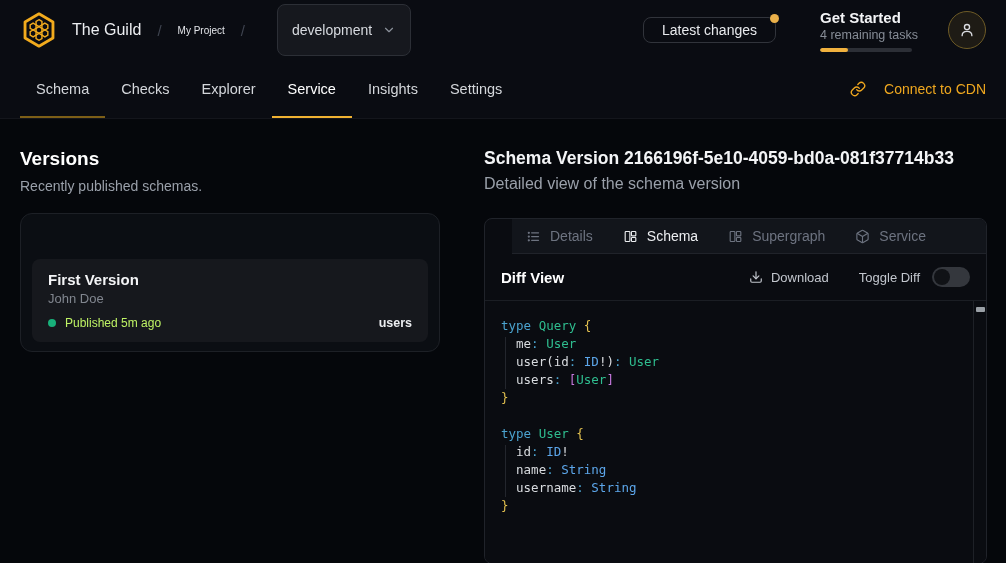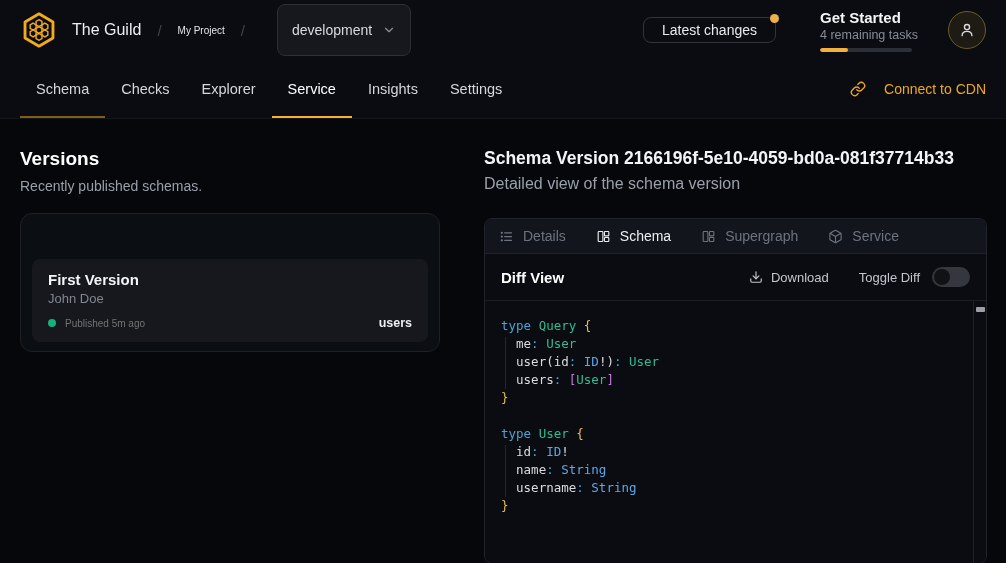--- a/index.html
+++ b/index.html
@@ -76,34 +76,34 @@
     border:1px solid #1d2026; border-radius:12px; padding:11px;
   }
   .version-item {
     margin-top:34px; background:#16181d; border-radius:8px;
     padding:12px 16px; cursor:pointer;
   }
   .vi-name { font-size:15px; font-weight:600; color:#f3f4f6; }
   .vi-author { margin-top:3px; font-size:13px; color:#81868f; }
   .vi-row { margin-top:10px; display:flex; align-items:center; }
   .vi-dot { width:8px; height:8px; border-radius:50%; background:#18b07a; margin-right:9px; }
-  .vi-status { font-size:10px; color:#737373; }
+  .vi-status { font-size:12px; color:#bef264; }
   .vi-service { margin-left:auto; font-size:12.5px; font-weight:700; color:#eceef1; }
   
   .right-col { flex:1; padding:28px 19px 0 24px; min-width:0; }
   .detail-title { font-size:17.5px; font-weight:700; color:#f3f4f6; line-height:22px; }
   .detail-sub { margin-top:6px; font-size:16px; color:#9aa0aa; line-height:18px; }
   .detail-panel {
     margin-top:25px; border:1px solid #20232a; border-radius:8px;
     height:346px; overflow:hidden; display:flex; flex-direction:column;
     background:#0a0c11;
   }
   .dp-tabs {
     height:35px; background:#12151b; border-bottom:1px solid #20232a;
-    display:flex; align-items:center; padding:0 14px; gap:30px; flex:0 0 auto;
+    display:flex; align-items:center; padding:0 14px; gap:30px; flex:0 0 auto;margin-left:27px;
   }
   .dp-tab { display:flex; align-items:center; gap:9px; font-size:14px; color:#6d7380; cursor:pointer; }
   .dp-tab svg { width:15px; height:15px; stroke:#6d7380; }
   .dp-tab.active { color:#eceef1; }
   .dp-tab.active svg { stroke:#eceef1; }
   .diff-row {
     height:47px; border-bottom:1px solid #1b1e24; flex:0 0 auto;
     display:flex; align-items:center; padding:0 16px;
   }
   .diff-title { font-size:15px; font-weight:700; color:#ffffff; }

